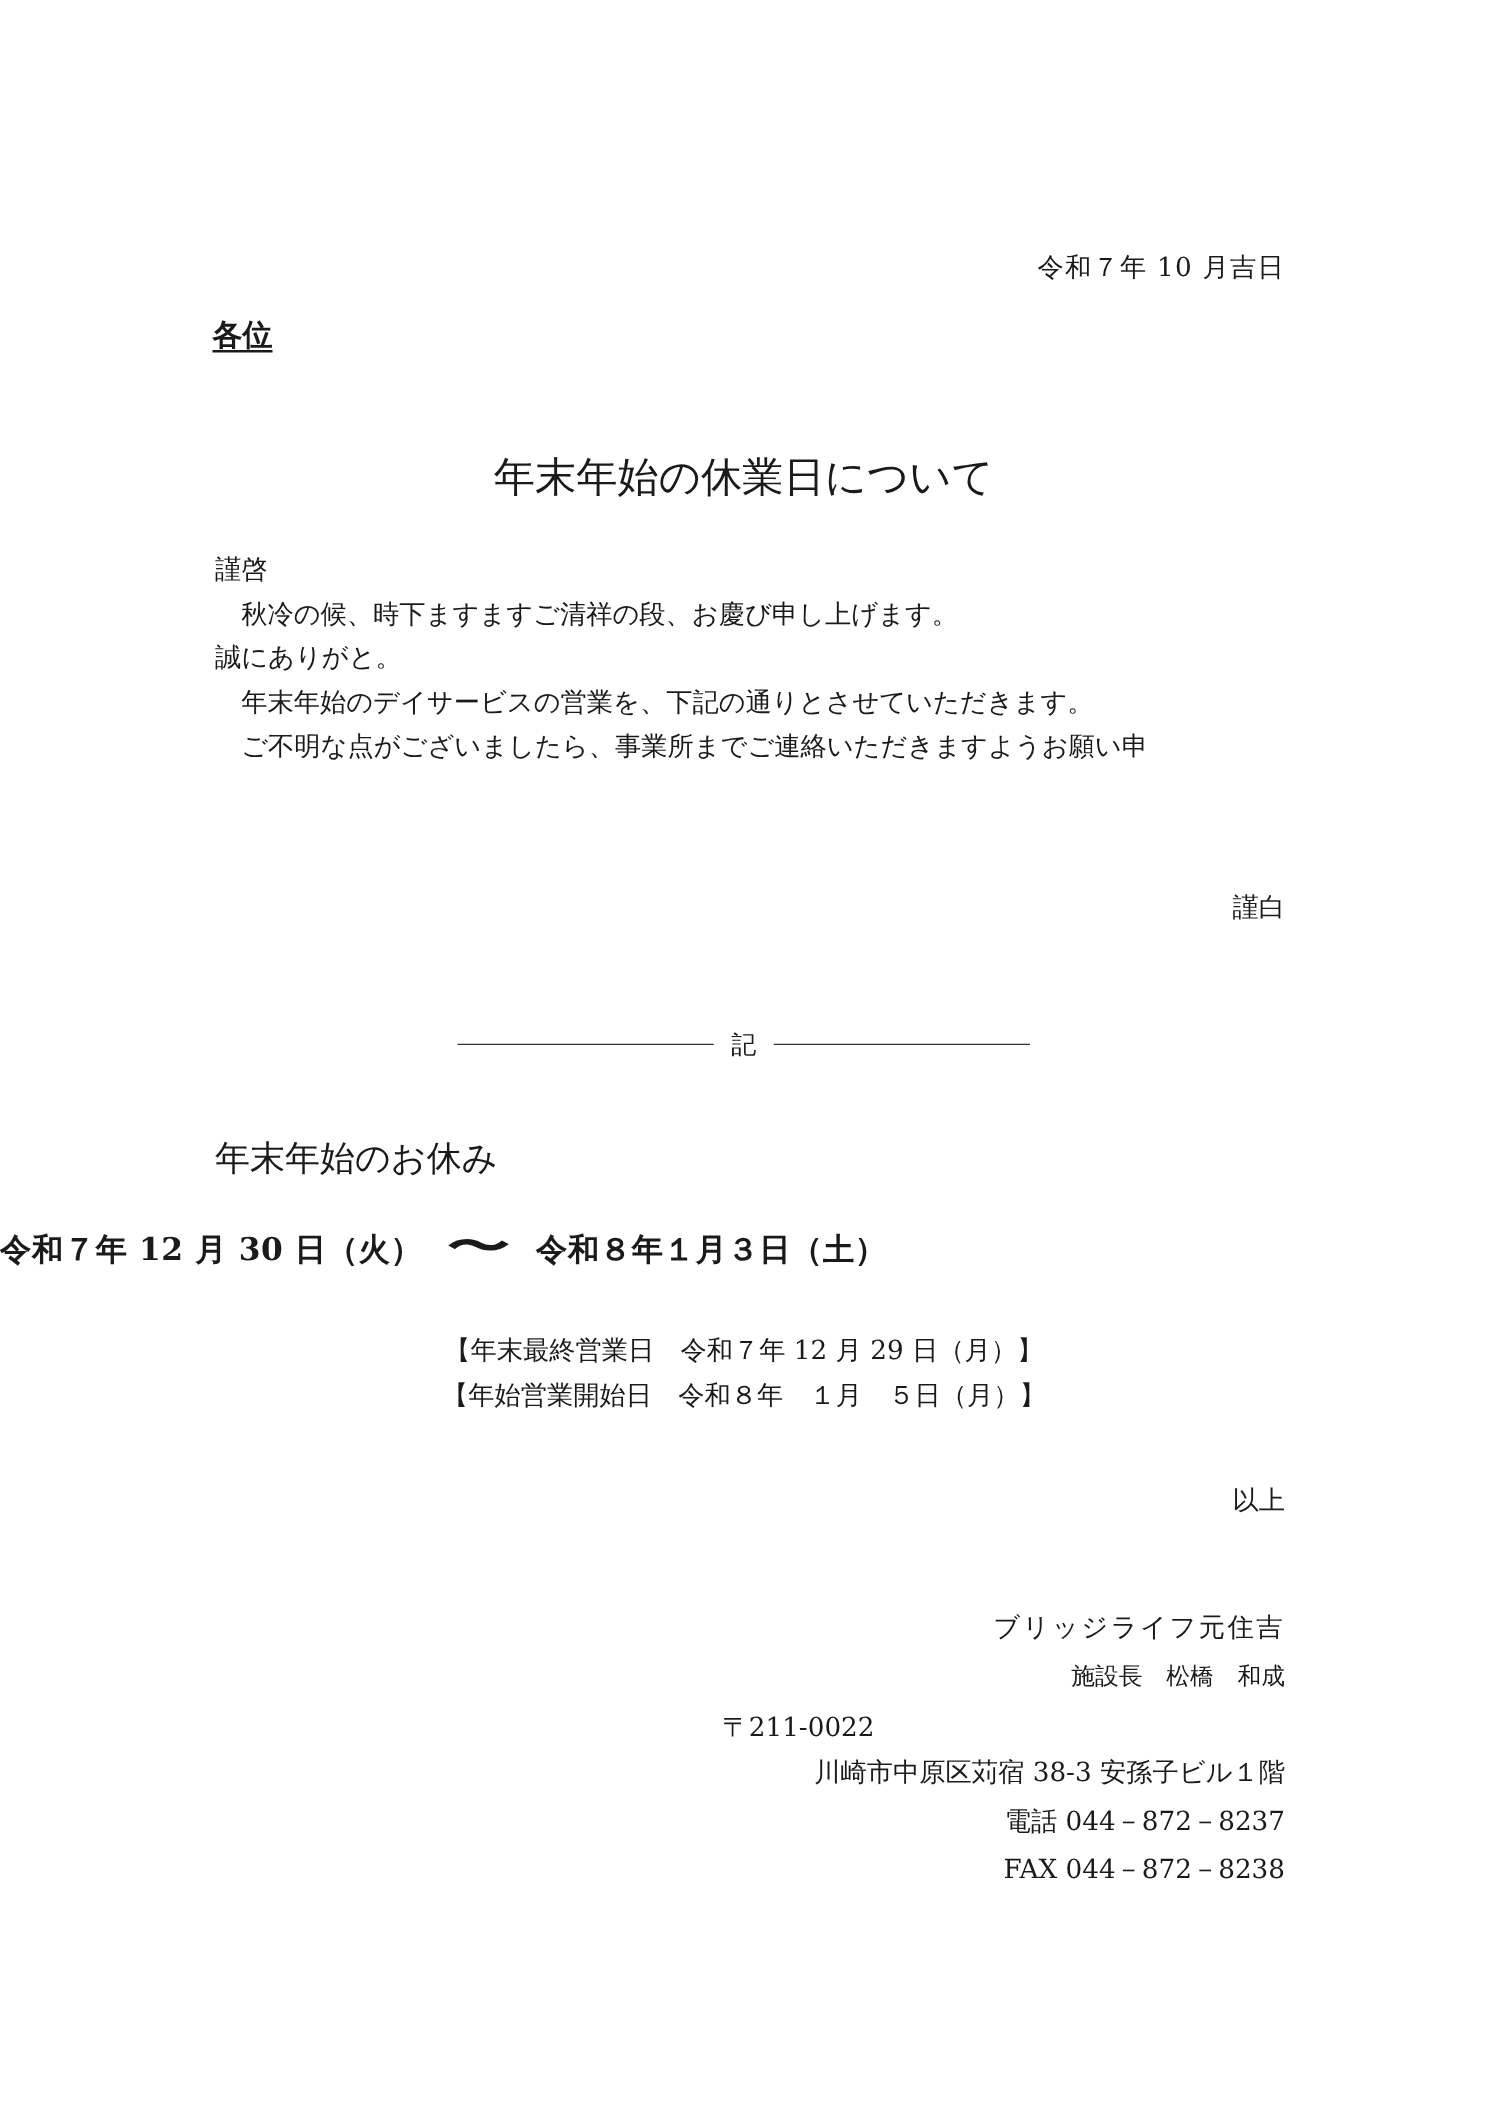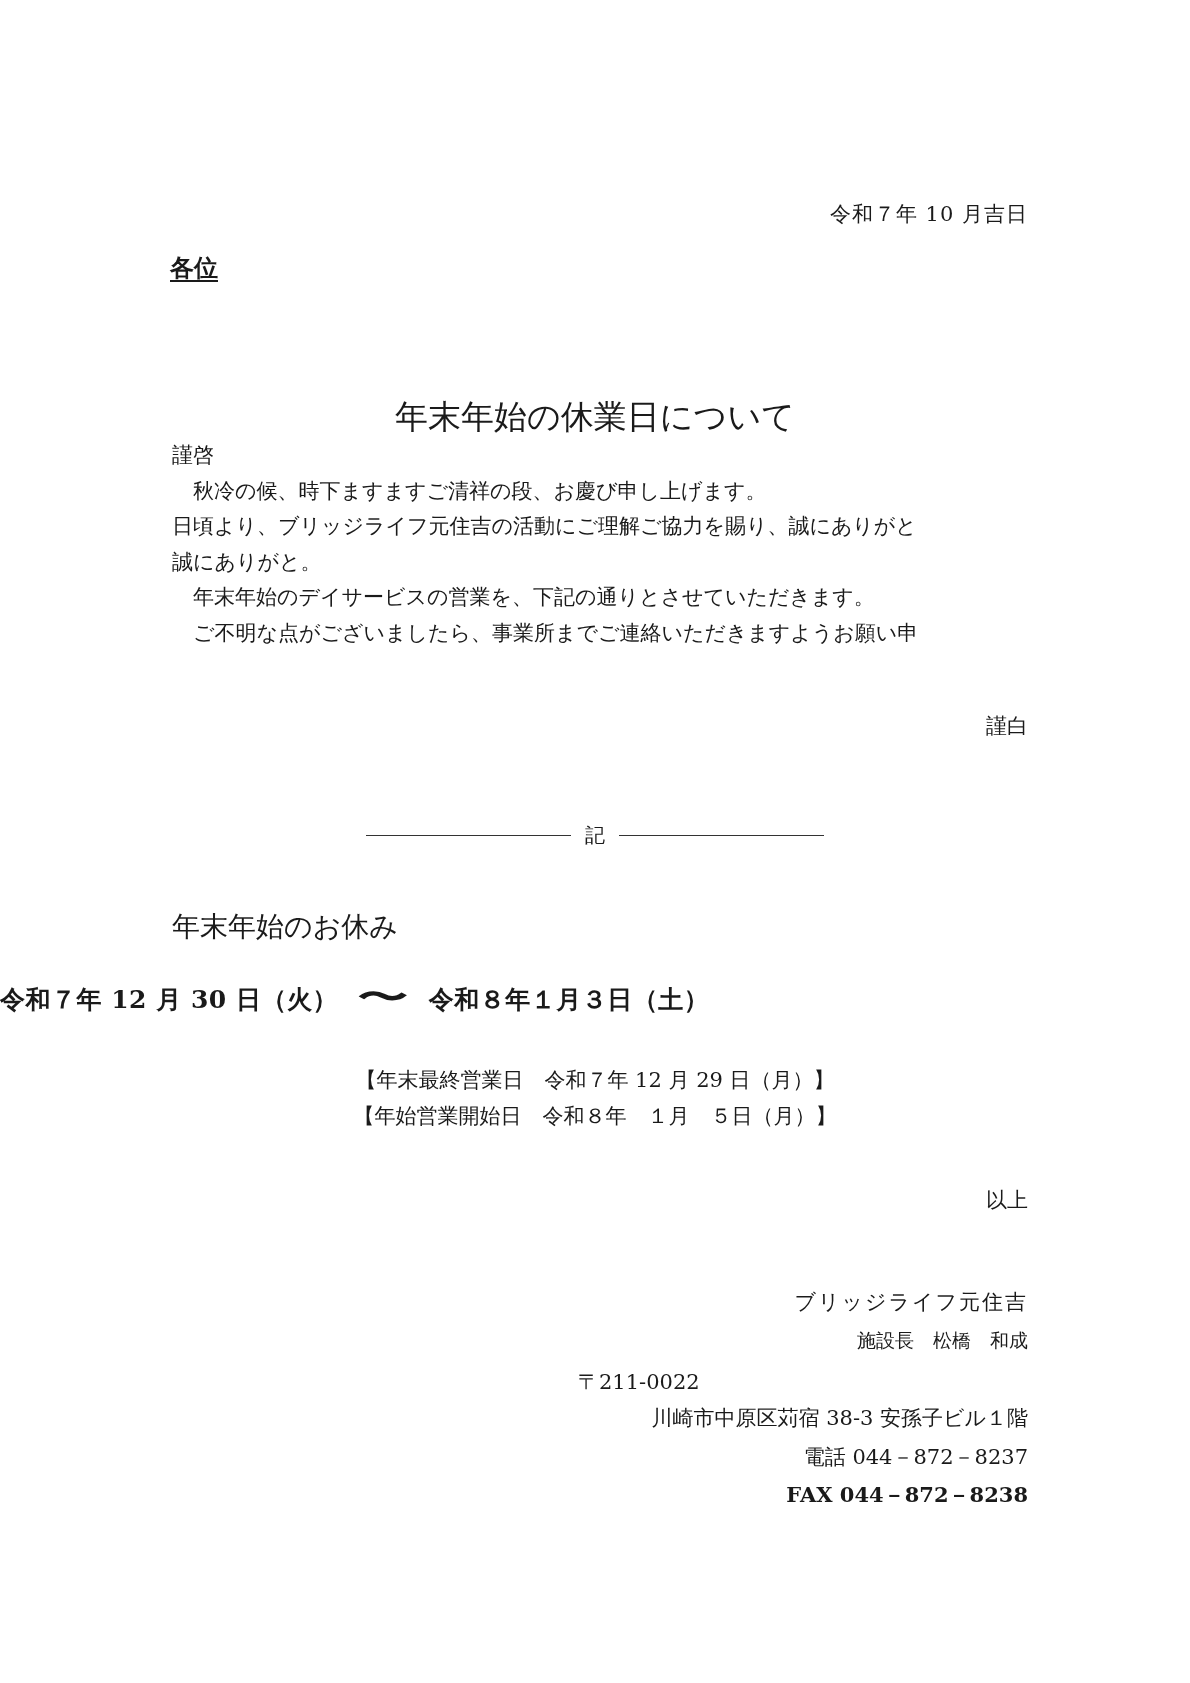--- a/index.html
+++ b/index.html
@@ -3,50 +3,49 @@
   <meta charset="utf-8">
   <style>
     html, body { margin: 0; padding: 0; background: #ffffff; }
     body { width: 1190px; height: 1683px; position: relative; overflow: hidden;
            font-family: "DejaVu Serif", "Liberation Serif", serif; color: #1a1a1a; }
     .abs { position: absolute; white-space: nowrap; }
     .date { top: 200px; right: 162px; font-size: 21px; letter-spacing: 1px; }
     .addressee { top: 252px; left: 170px; font-size: 24px; font-family: "DejaVu Sans", sans-serif;
                  font-weight: bold; text-decoration: underline; text-underline-offset: 4px; text-align: center; }
     .title { top: 360px; left: 0; width: 1190px; text-align: center; font-size: 33px;
-             font-family: "DejaVu Sans", sans-serif; margin-top: 35px; }
+             font-family: "DejaVu Sans", sans-serif; }
     .body-text { top: 438px; left: 172px; width: 858px; font-size: 21px; line-height: 35.5px; white-space: normal; }
     .body-text .line { display: block; white-space: nowrap; }
     .closing { top: 712px; right: 162px; font-size: 21px; }
     .ki { top: 822px; left: 0; width: 1190px; display: flex; justify-content: center; align-items: center; font-size: 20px; }
     .ki .rule { width: 205px; height: 1px; background: #333; margin: 0 14px; }
     .section-title { top: 908px; left: 172px; font-size: 28px; font-family: Liberation Sans, sans-serif; }
     .period { top: 976px; left: 0; width: 1190px; font-size: 25px; font-weight: bold; letter-spacing: 0.5px; }
     .period .tilde { display: inline-block; margin: 0 20px; font-size: 32px; transform: scaleX(1.6); }
     .notes { top: 1062px; left: 0; width: 1190px; text-align: center; font-size: 21px; line-height: 36px; }
     .notes .line { display: block; }
     .ijo { top: 1186px; right: 162px; font-size: 21px; }
     .org { top: 1288px; right: 162px; font-size: 21px; letter-spacing: 2px; }
     .manager { top: 1328px; right: 162px; font-size: 19px; }
     .postal { top: 1368px; left: 578px; font-size: 21px; }
     .address { top: 1404px; right: 162px; font-size: 21px; }
     .tel { top: 1443px; right: 162px; font-size: 21px; }
-    .fax { top: 1481px; right: 162px; font-size: 21px; font-weight: bold; }
+    .fax { top: 1481px; right: 162px; font-size: 21px; }
   </style>
 </head>
 <body>
 
 <div class="abs date">令和７年 10 月吉日</div>
 <div class="abs addressee">各位</div>
 <div class="abs title">年末年始の休業日について</div>
 
 <div class="abs body-text">
   <span class="line">謹啓</span>
   <span class="line">　秋冷の候、時下ますますご清祥の段、お慶び申し上げます。</span>
-  <span class="line">日頃より、ブリッジライフ元住吉の活動にご理解ご協力を賜り、誠にありがと</span>
   <span class="line">誠にありがと。</span>
   <span class="line">　年末年始のデイサービスの営業を、下記の通りとさせていただきます。</span>
   <span class="line">　ご不明な点がございましたら、事業所までご連絡いただきますようお願い申</span>
 </div>
 
 <div class="abs closing">謹白</div>
 
 <div class="abs ki">
   <span class="rule"></span>
   <span>記</span>

